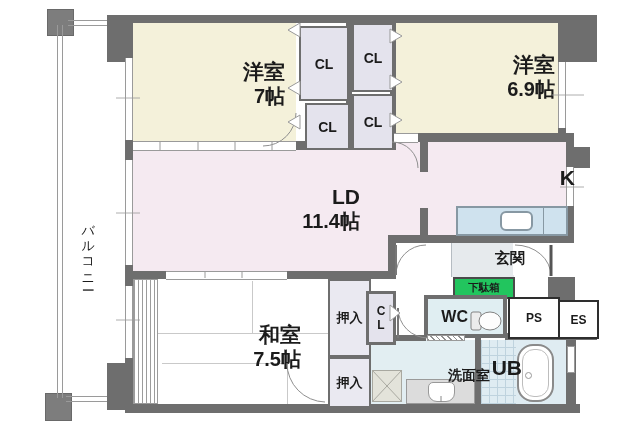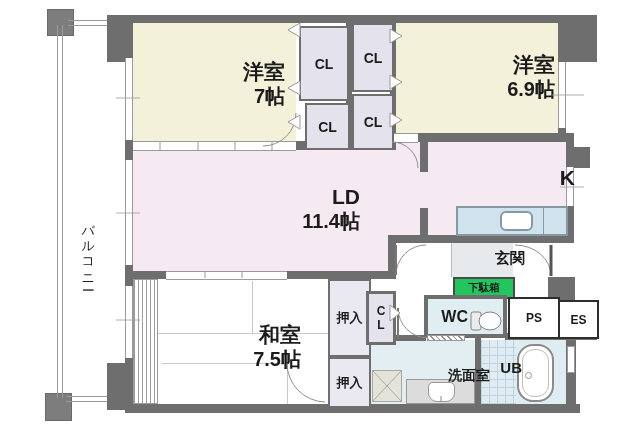--- a/index.html
+++ b/index.html
@@ -164,21 +164,21 @@
   <div class="lbl" style="left:160px;top:182px;width:200px;height:54px;font-size:21px;">
     <span>LD</span>
     <span style="font-size:20px;">11.4帖</span>
   </div>
   <div class="lbl" style="left:151px;top:314px;width:150px;height:48px;font-size:21px;margin-top:9px;">
     <span>和室</span>
     <span style="font-size:20px;">7.5帖</span>
   </div>
   <div class="lbl" style="left:451px;top:246px;width:74px;height:24px;font-size:15px;">玄関</div>
   <div class="lbl" style="left:380px;top:365px;width:110px;height:20px;font-size:14px;">洗面室</div>
-  <div class="lbl" style="left:480px;top:357px;width:42px;height:22px;font-size:15px;">UB</div>
+  <div class="lbl" style="left:480px;top:357px;width:42px;height:22px;font-size:21px;">UB</div>
 
   <svg class="overlay" width="640" height="427" viewBox="0 0 640 427">
 
     <path d="M263,146 A33,33 0 0 0 296,113" fill="none" stroke="#8f8f8f" stroke-width="1"></path>
     <path d="M392,142 A26,26 0 0 1 418,168" fill="none" stroke="#8f8f8f" stroke-width="1"></path>
     <path d="M396,275 A30,30 0 0 1 426,245" fill="none" stroke="#8f8f8f" stroke-width="1"></path>
     <path d="M396,245 L396,275" stroke="#777" stroke-width="2"></path>
     <path d="M398,308 A30,30 0 0 0 428,338" fill="none" stroke="#8f8f8f" stroke-width="1"></path>
     <path d="M398,308 L398,338" stroke="#777" stroke-width="2"></path>
     <path d="M515,245 A36,31 0 0 1 551,276" fill="none" stroke="#8f8f8f" stroke-width="1"></path>

